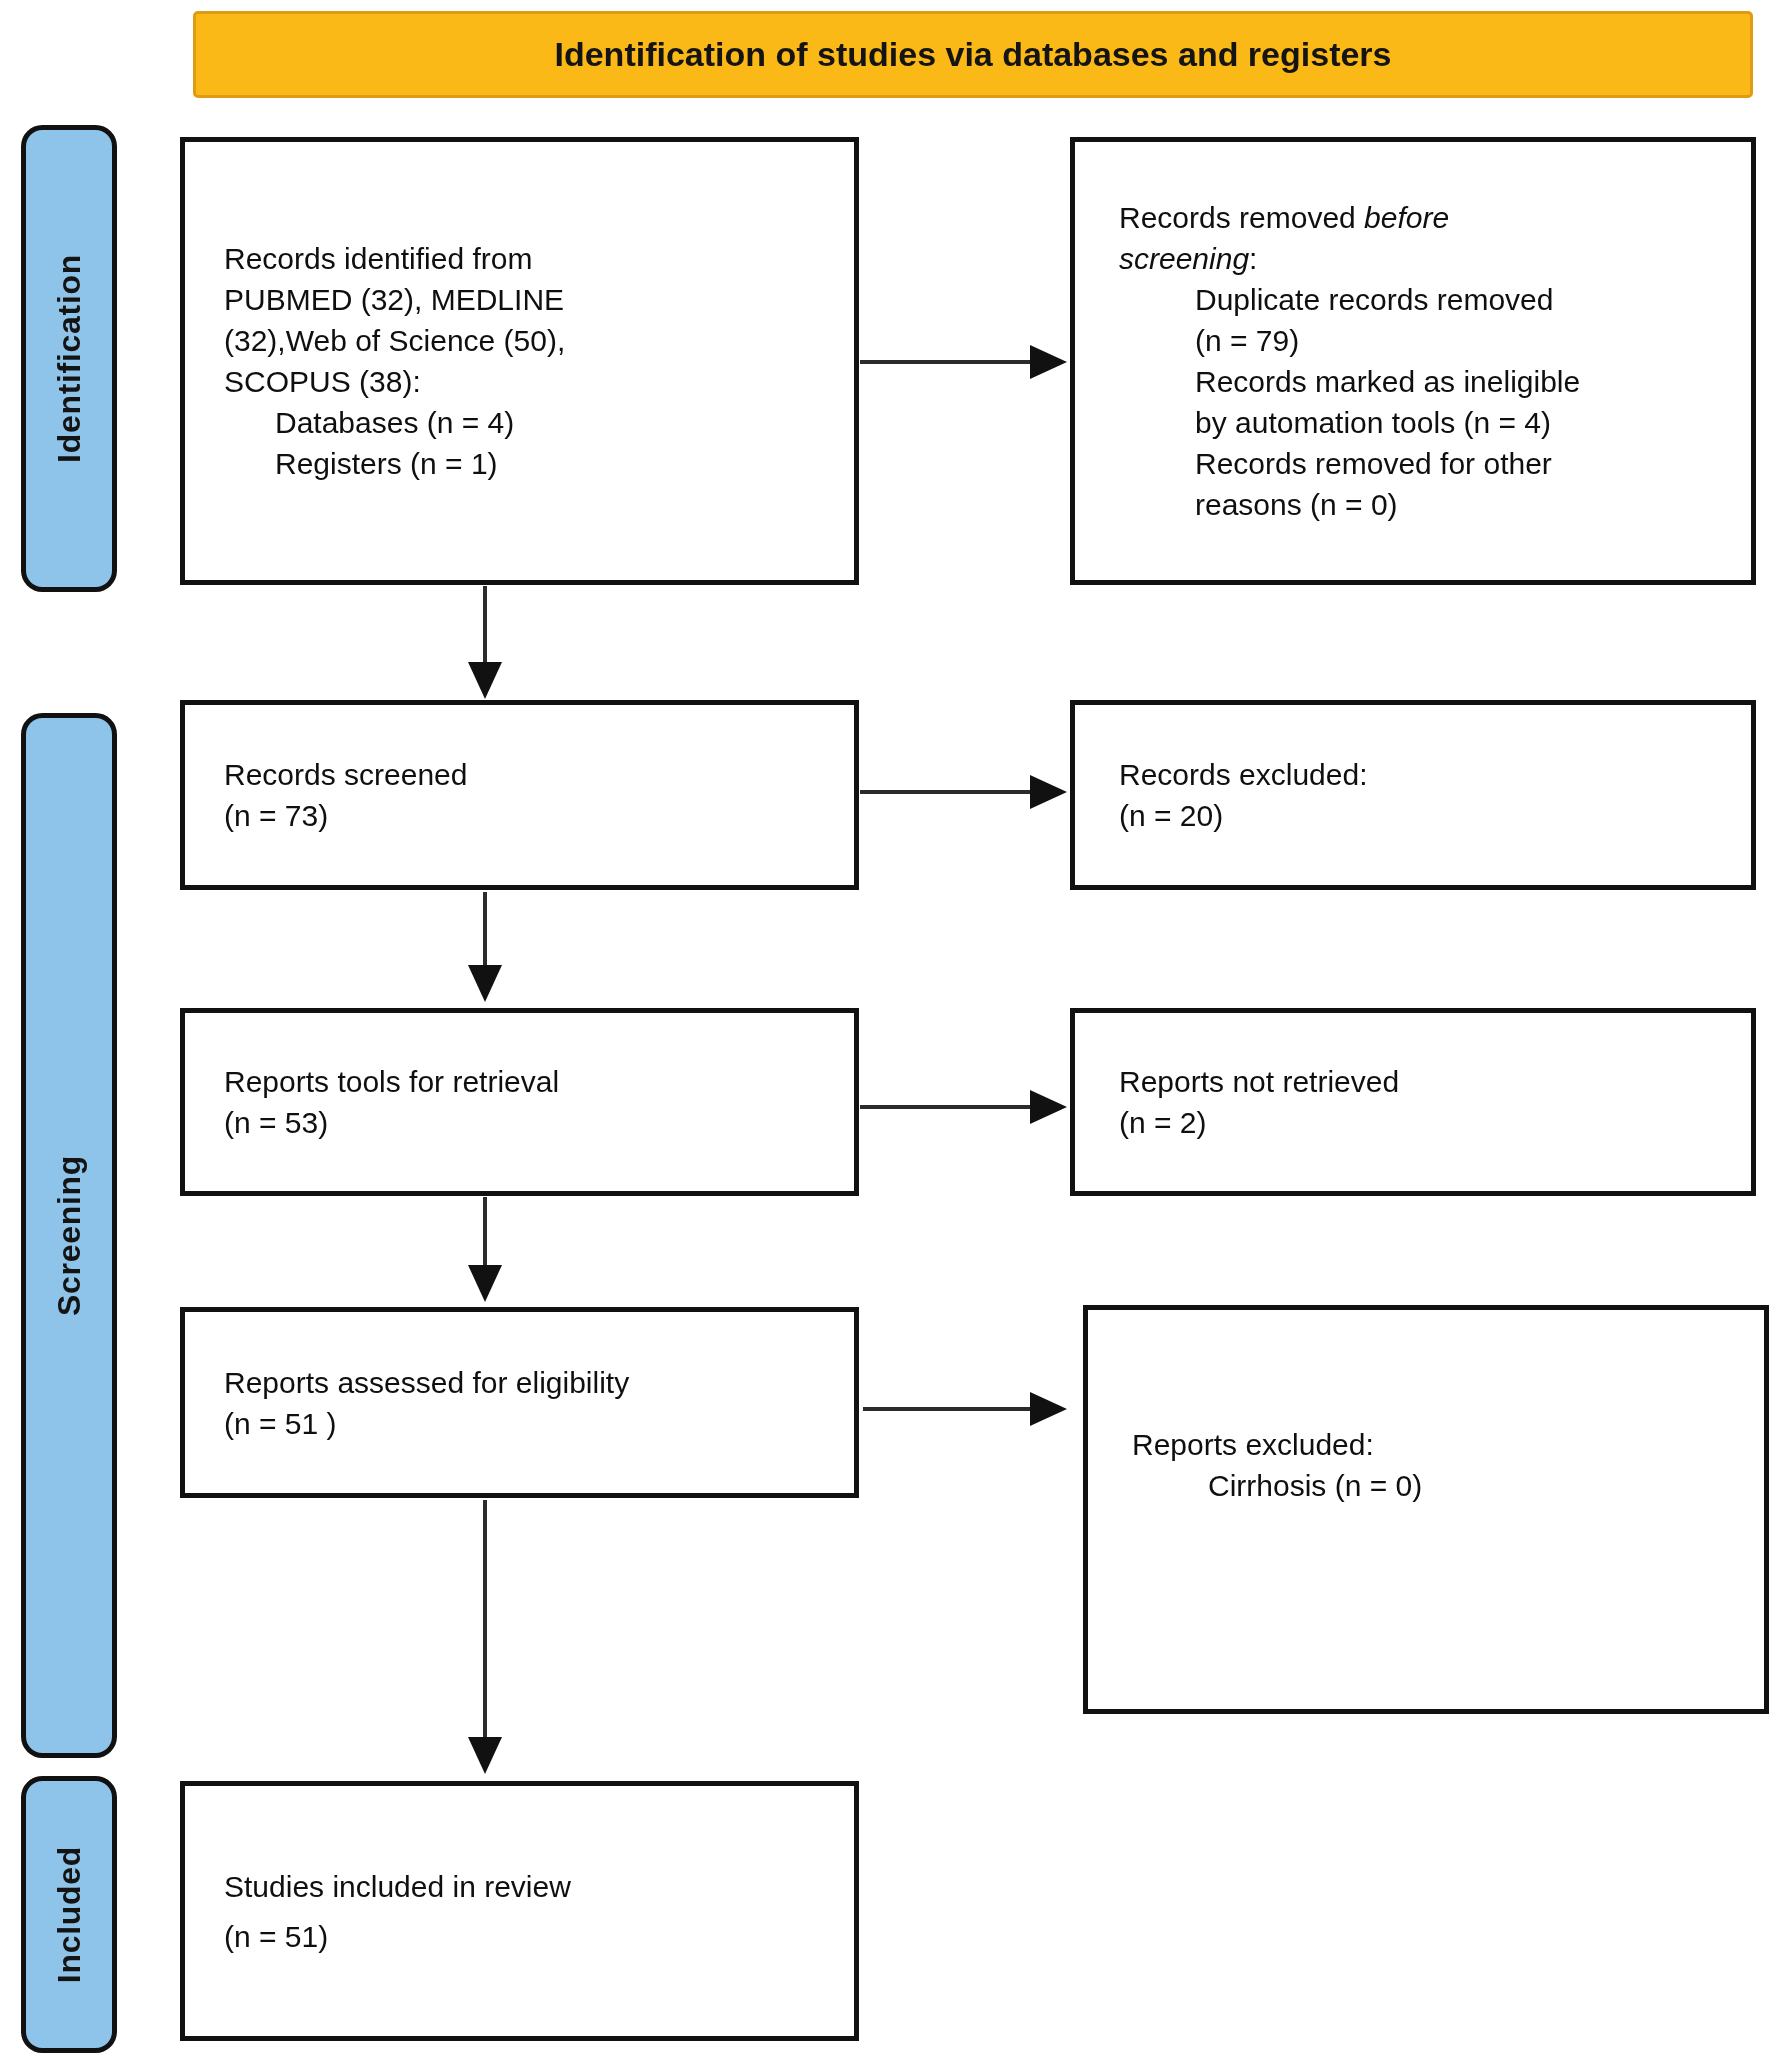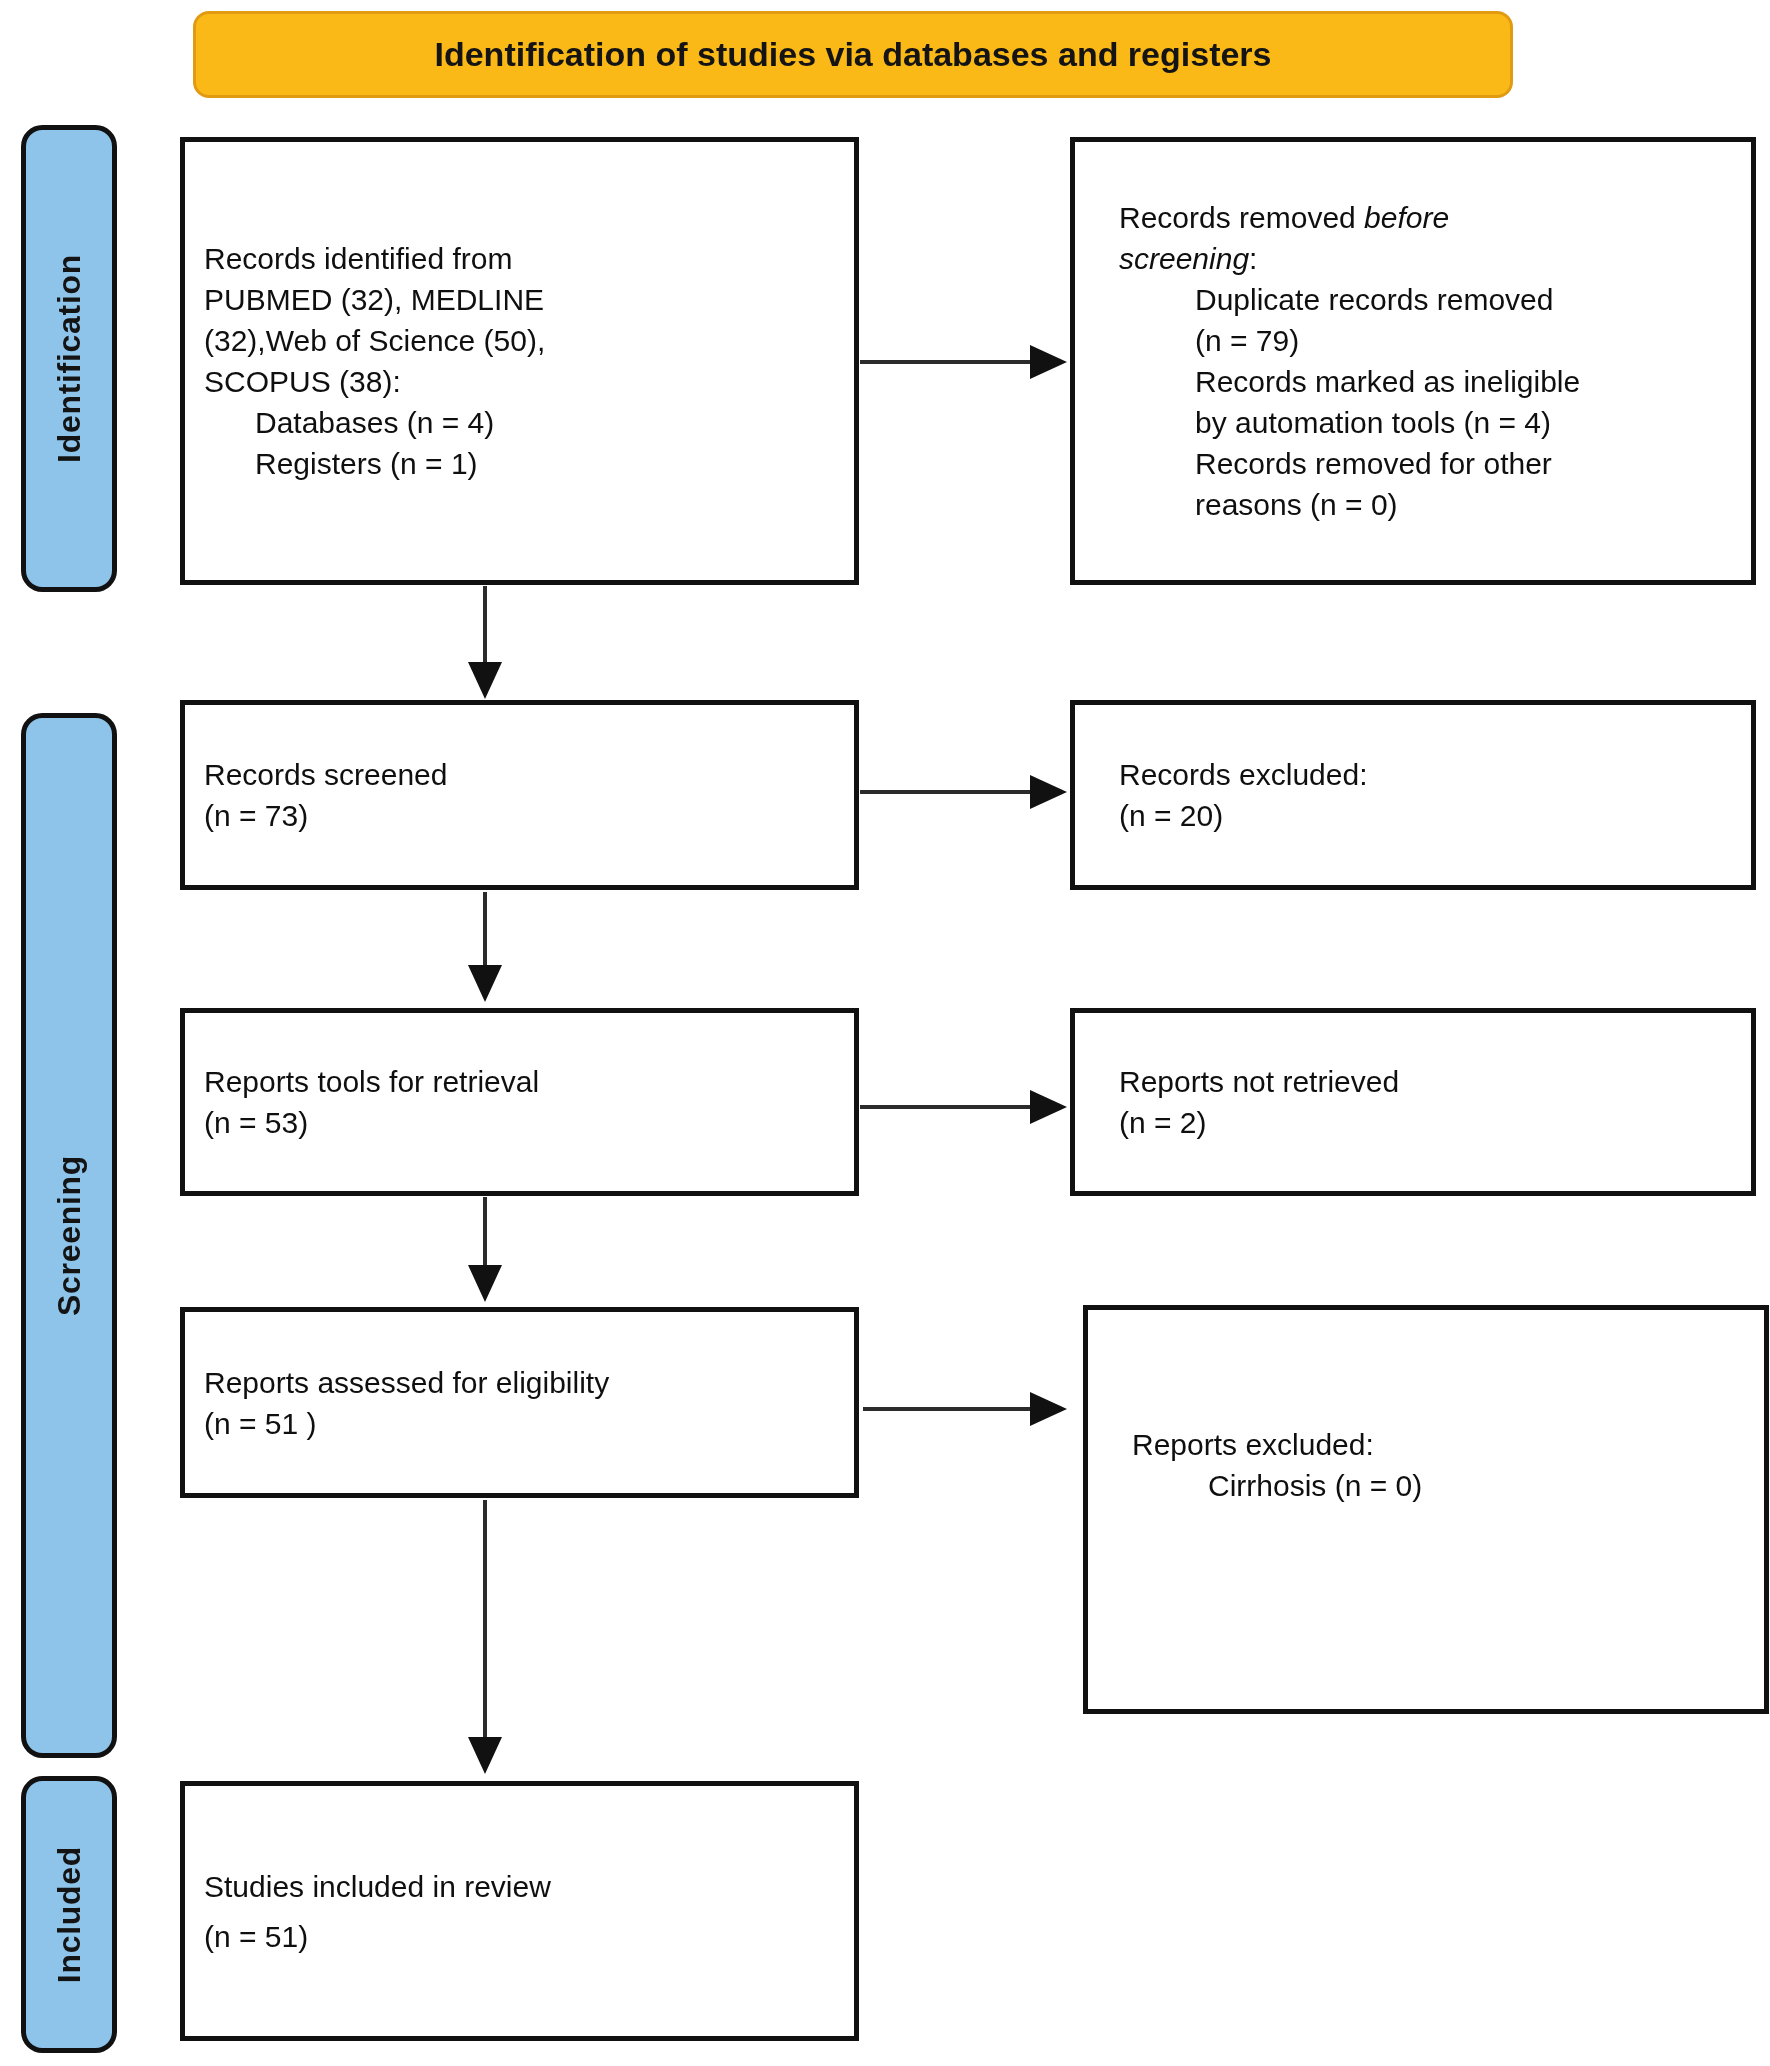--- a/index.html
+++ b/index.html
@@ -7,24 +7,24 @@
     position:relative;
     width:1770px;
     height:2066px;
     background:#ffffff;
     font-family:"Liberation Sans", sans-serif;
     color:#0d0d0d;
   }
   
   .banner{
     position:absolute;
-    left:193px; top:11.4px; width:1320px; height:87px;
+    left:193px; top:11.4px; width:1560px; height:87px;
     background:#FBB917;
     border:3.6px solid #E19B12;
-    border-radius:16px;
+    border-radius:5px;
     box-sizing:border-box;
     display:flex; align-items:center; justify-content:center;
     font-size:34px; font-weight:bold; color:#141414;
   }
   
   .stage{
     position:absolute;
     left:21.4px; width:96px;
     background:#8EC4EA;
     border:5px solid #111111;
@@ -39,21 +39,21 @@
     letter-spacing:0.7px;
     white-space:nowrap;
   }
   
   .box{
     position:absolute;
     background:#ffffff;
     border:5px solid #111111;
     box-sizing:border-box;
     display:flex; flex-direction:column; justify-content:center;
-    padding-left:19px; padding-right:17px;
+    padding-left:39px; padding-right:17px;
     font-size:30px; line-height:41px; color:#0f0f0f;
   }
   .box.top-align{justify-content:flex-start;margin-left:13px;}
   .line{white-space:nowrap;}
   .sub{margin-left:51px;}
   .sub-r{margin-left:76px;}
   .it{font-style:italic;}
   
   .vstem{position:absolute; width:4.3px; background:#2b2b2b;}
   .hstem{position:absolute; height:4.3px; background:#2b2b2b;}

